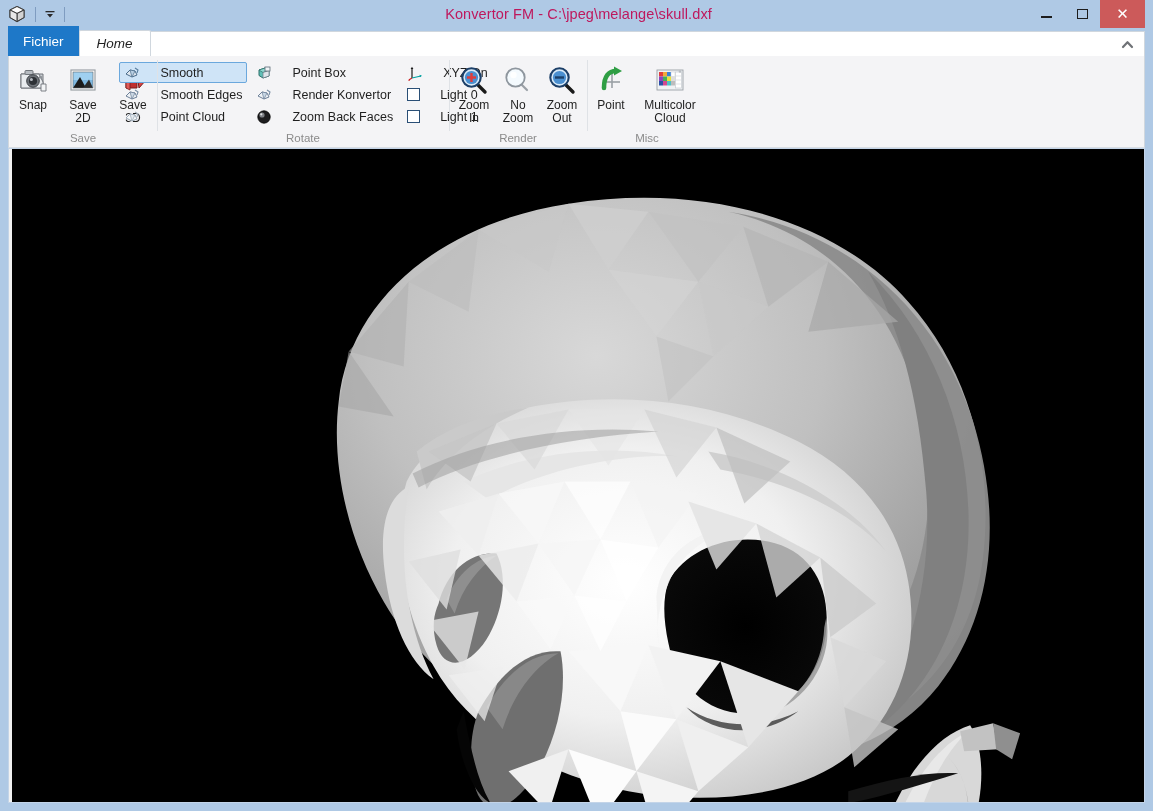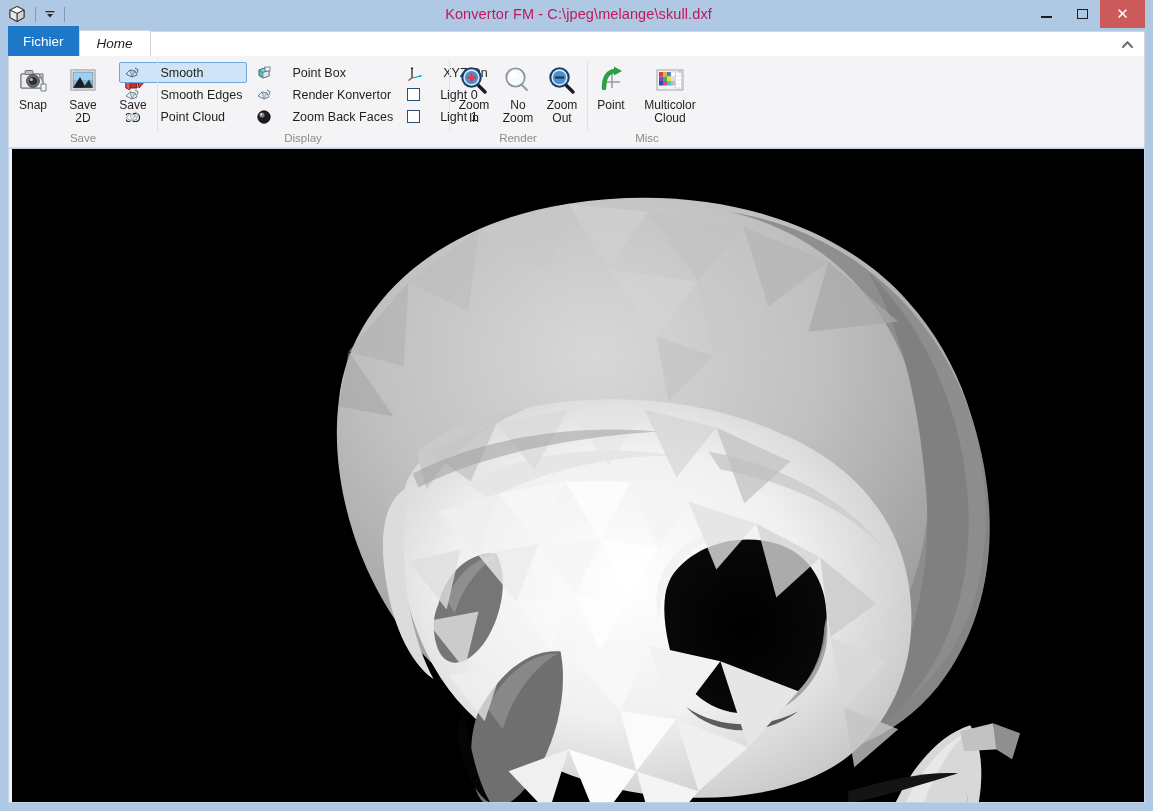--- a/index.html
+++ b/index.html
@@ -450,21 +450,21 @@
             <span class="cbx"></span>
             <span>Light 0</span>
           </div>
           <div class="smallbtn">
             <span class="cbx"></span>
             <span>Light 1</span>
           </div>
         </div>
 
       </div>
-      <div class="rgroup-label">Display</div>
+      <div class="rgroup-label">Rotate</div>
     </div>
 
     <div class="rgroup" style="width:138px">
       <div class="rgroup-body">
         <div class="bigbtn" style="width:44px">
           <span class="icon32">
             <svg width="32" height="32" viewBox="0 0 32 32">
               <line x1="18" y1="19" x2="27" y2="28" stroke="#1a1a1a" stroke-width="3.4" stroke-linecap="round"></line>
               <circle cx="13.5" cy="13.5" r="9.2" fill="#d8eaf9" stroke="#1c3f68" stroke-width="2.1"></circle>
               <circle cx="13.5" cy="13.5" r="6.6" fill="#4a8fd0"></circle>

